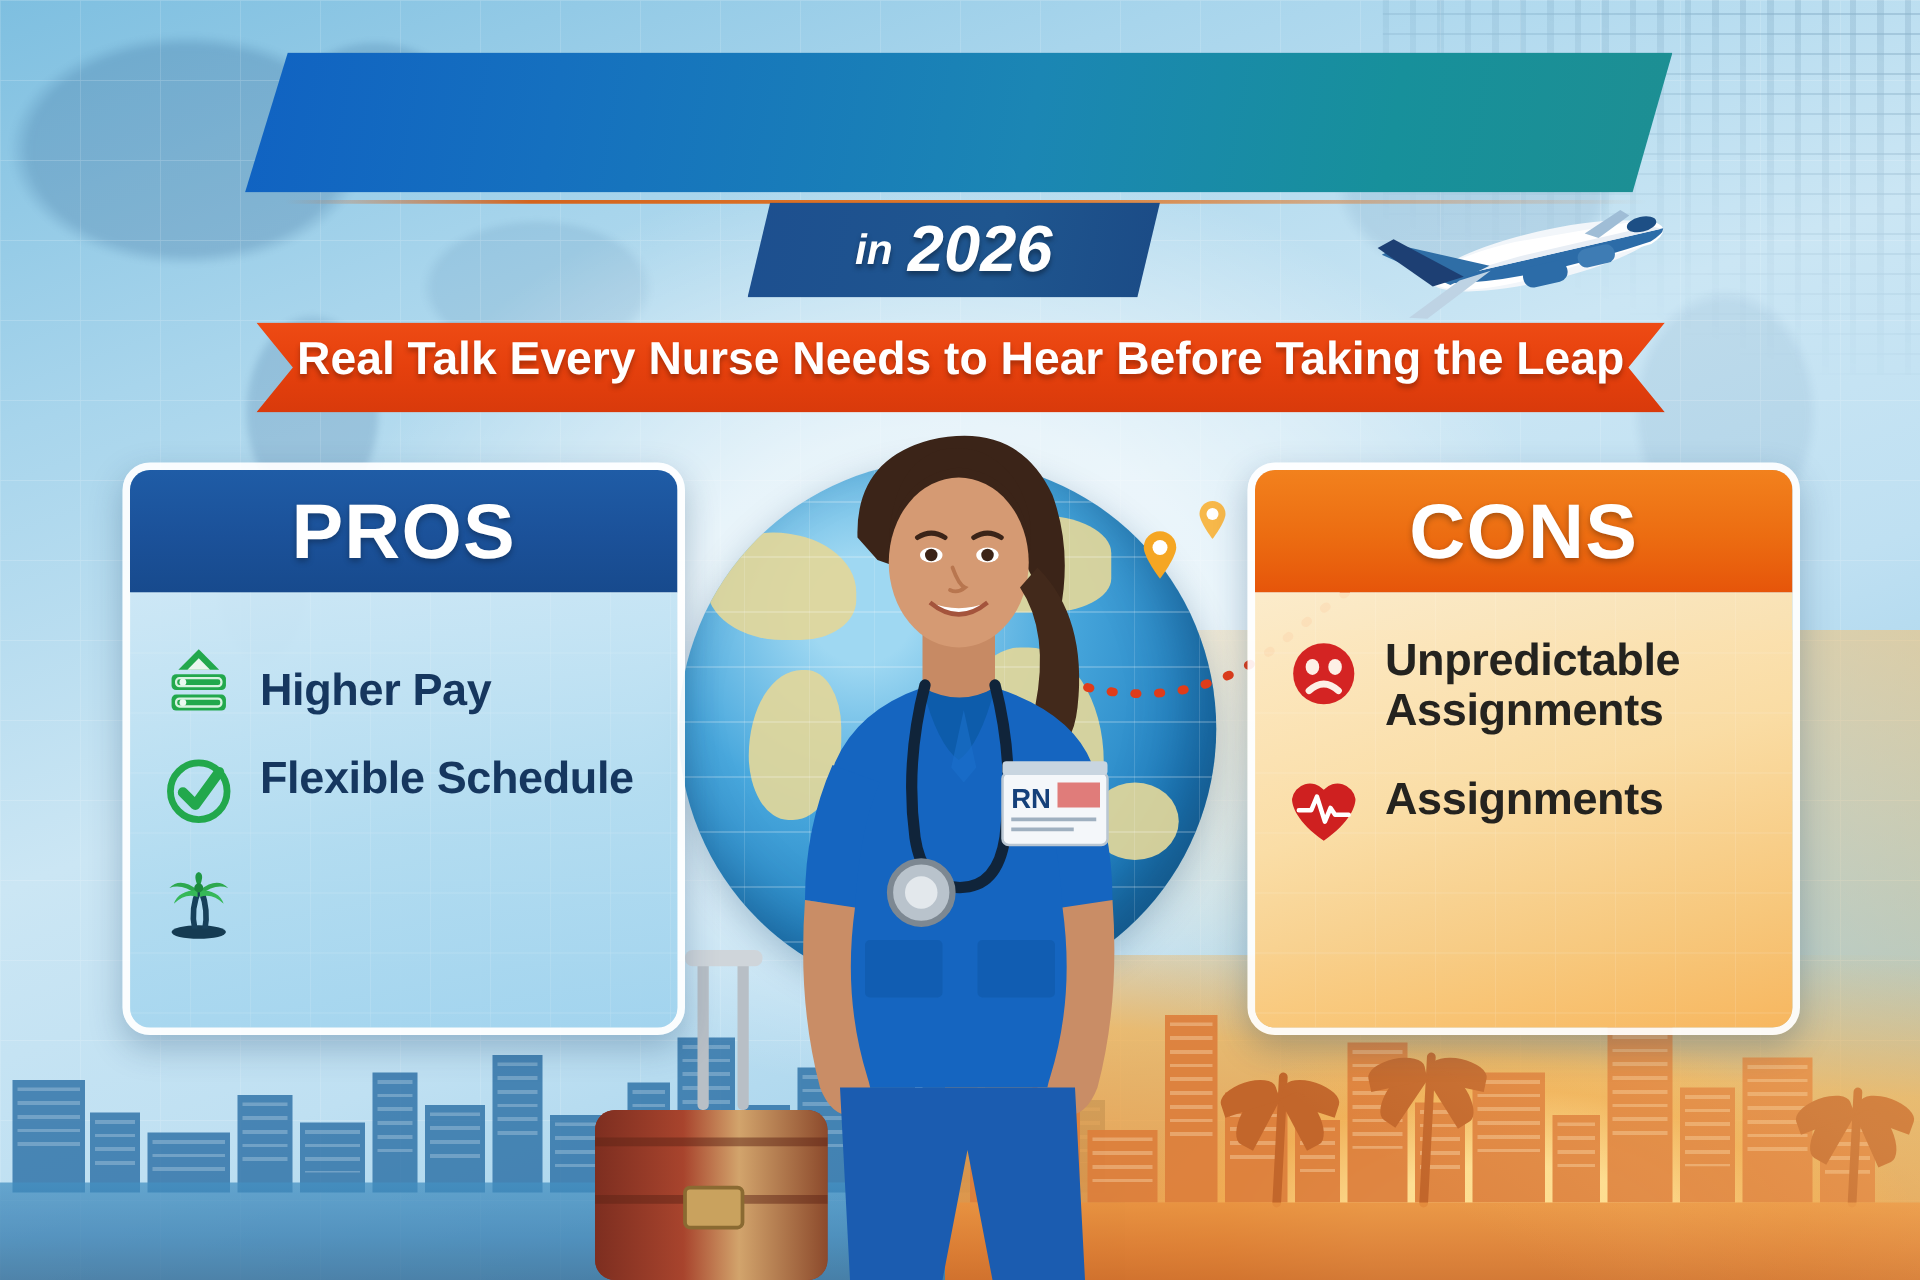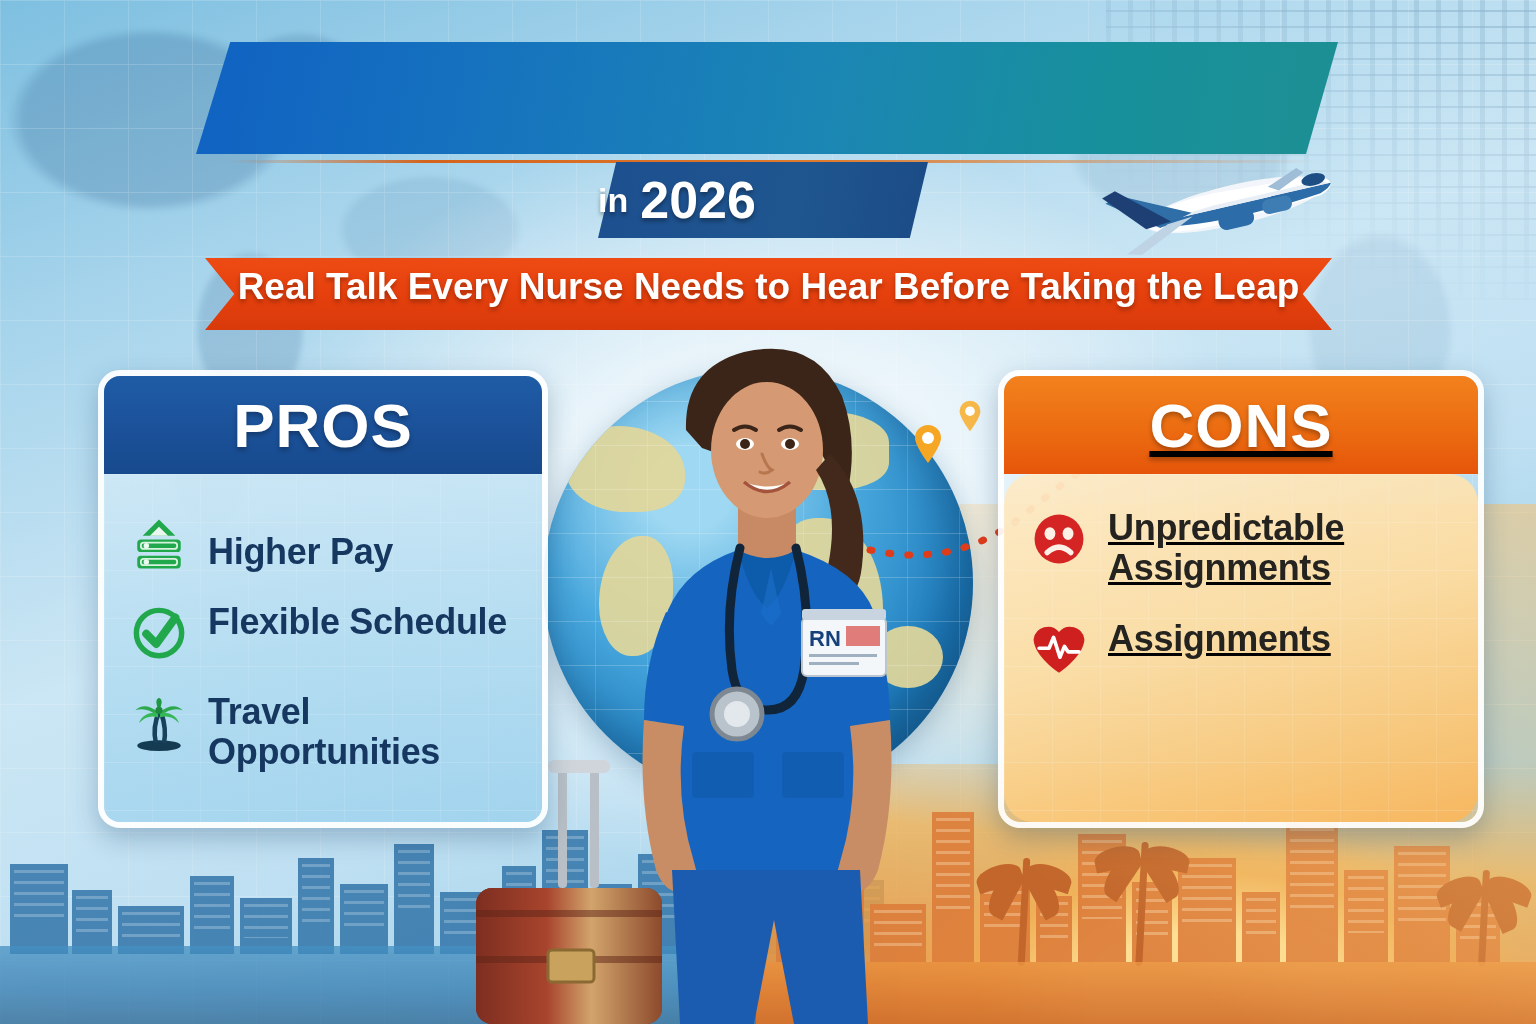--- a/index.html
+++ b/index.html
@@ -125,23 +125,23 @@
   .title-text .accent{ color:#f59a18; }
 
   .year-banner{
     position:absolute; left:598px; top:162px; width:330px; height:76px;
     background:linear-gradient(100deg,#1d4f8f 0%, #1f568f 60%, #1b4b86 100%);
     clip-path:polygon(5.5% 0%, 100% 0%, 94.5% 100%, 0% 100%);
     box-shadow:0 5px 12px rgba(10,40,80,.35);
   }
   .year-text{
     position:absolute; left:598px; top:162px; width:330px; height:76px;
-    display:flex; align-items:center; gap:12px;
+    display:flex; align-items:center; justify-content:center; gap:12px;
     color:#fff; text-shadow:0 3px 4px rgba(0,0,0,.35);
-    font-weight:bold; white-space:nowrap;
+    font-weight:bold; white-space:nowrap;font-style:italic;
   }
   .year-text .small{ font-size:34px; }
   .year-text .big{ font-size:52px; }
 
   .sub-ribbon{
     position:absolute; left:205px; top:258px; width:1127px; height:72px;
     background:linear-gradient(180deg,#ee4b14 0%, #e5400d 50%, #d93a0b 100%);
     clip-path:polygon(0% 0%, 100% 0%, 97.4% 50%, 100% 100%, 0% 100%, 2.6% 50%);
     box-shadow:0 6px 14px rgba(120,35,5,.30);
   }
@@ -157,35 +157,34 @@
   .plane{ position:absolute; left:1096px; top:152px; width:250px; height:118px; }
 
   
   .card{
     position:absolute; top:370px; width:450px; height:458px;
     border-radius:22px; border:6px solid rgba(255,255,255,.92);
     overflow:hidden;
     box-shadow:0 10px 26px rgba(20,60,100,.28);
   }
   .card.pros{ left:98px; }
-  .card.cons{ left:998px; width:486px;text-decoration:underline; }
+  .card.cons{ left:998px; width:442px; }
   .card-head{
     height:98px; display:flex; align-items:center; justify-content:center;
     font-size:62px; font-weight:bold; color:#fff; letter-spacing:1px;
     text-shadow:0 3px 5px rgba(0,0,0,.30);
   }
   .pros .card-head{ background:linear-gradient(180deg,#1f5ca6 0%, #1b5199 55%, #174a8d 100%); }
   .cons .card-head{ background:linear-gradient(180deg,#f2811d 0%, #ec6c11 55%, #e6550a 100%); }
   .card-body{ position:relative; height:calc(100% - 98px); padding:34px 22px 10px 26px; }
   .pros .card-body{
     background:linear-gradient(170deg, rgba(206,232,246,.93) 0%, rgba(176,219,240,.93) 55%, rgba(160,211,238,.93) 100%);
   }
   .cons .card-body{
     background:linear-gradient(165deg, rgba(253,235,200,.95) 0%, rgba(252,221,163,.95) 45%, rgba(250,199,120,.95) 78%, rgba(249,182,92,.95) 100%);
-    border-radius:29px;
   }
   .card-body .tex{
     position:absolute; inset:0; opacity:.22; pointer-events:none;
     background-image:
       linear-gradient(rgba(255,255,255,.7) 1px, transparent 1px),
       linear-gradient(90deg, rgba(255,255,255,.5) 1px, transparent 1px);
     background-size:70px 48px, 48px 70px;
   }
   .item{
     position:relative; display:flex; align-items:flex-start; gap:20px;
@@ -443,21 +442,20 @@
           <ellipse cx="32" cy="57" rx="24" ry="6" fill="#153b52"></ellipse>
           <path d="M26 54 Q22 36 30 18 l5 2 Q27 36 31 54Z" fill="#17405a"></path>
           <path d="M40 54 Q43 38 37 20 l-5 2 Q38 38 35 54Z" fill="#17405a"></path>
           <path d="M31 20 Q16 8 6 18 Q18 14 30 24Z" fill="#2da84e"></path>
           <path d="M31 20 Q14 20 10 32 Q20 22 31 26Z" fill="#36b858"></path>
           <path d="M33 20 Q48 8 58 18 Q46 14 34 24Z" fill="#2da84e"></path>
           <path d="M33 20 Q50 20 54 32 Q44 22 33 26Z" fill="#36b858"></path>
           <path d="M32 18 Q26 6 32 4 Q38 6 32 18Z" fill="#1f9844"></path>
           <circle cx="32" cy="18" r="4" fill="#1d8a3e"></circle>
         </svg>
-        <div class="lbl">Travel Opportunities</div>
       </div>
     </div>
   </div>
 
   <div class="card cons">
     <div class="card-head">CONS</div>
     <div class="card-body">
       <div class="tex"></div>
 
       <div class="item">

